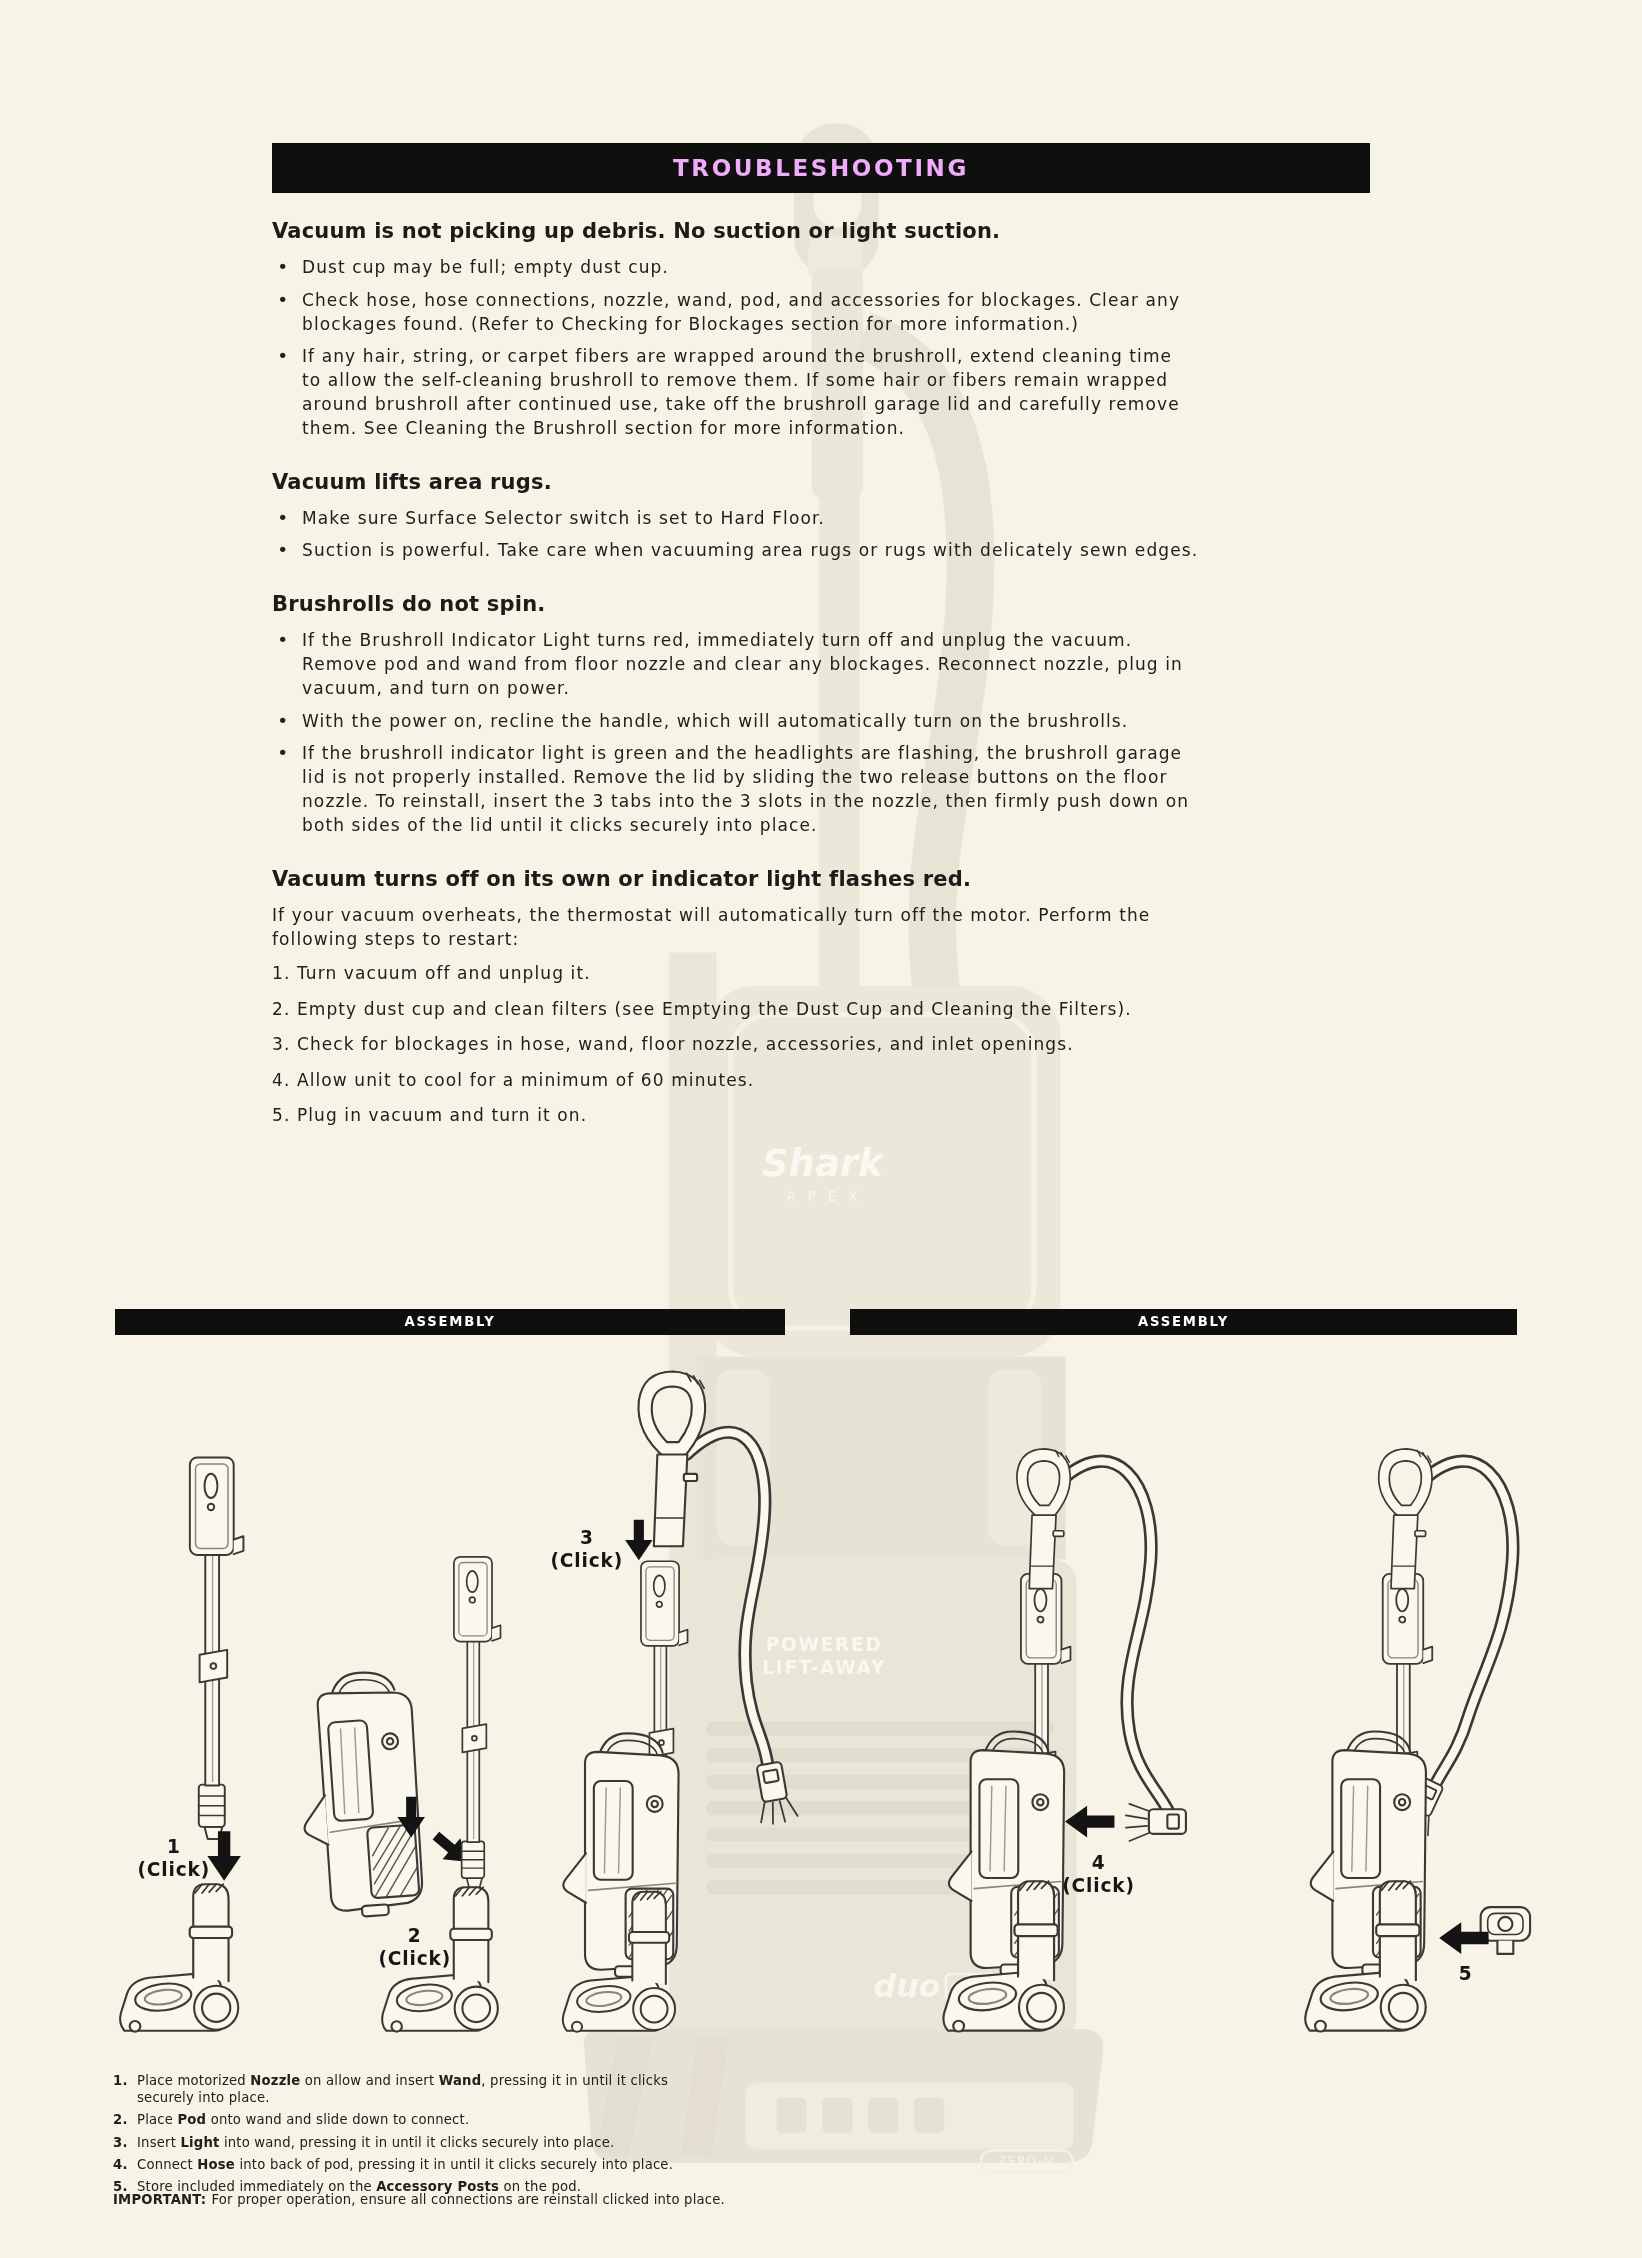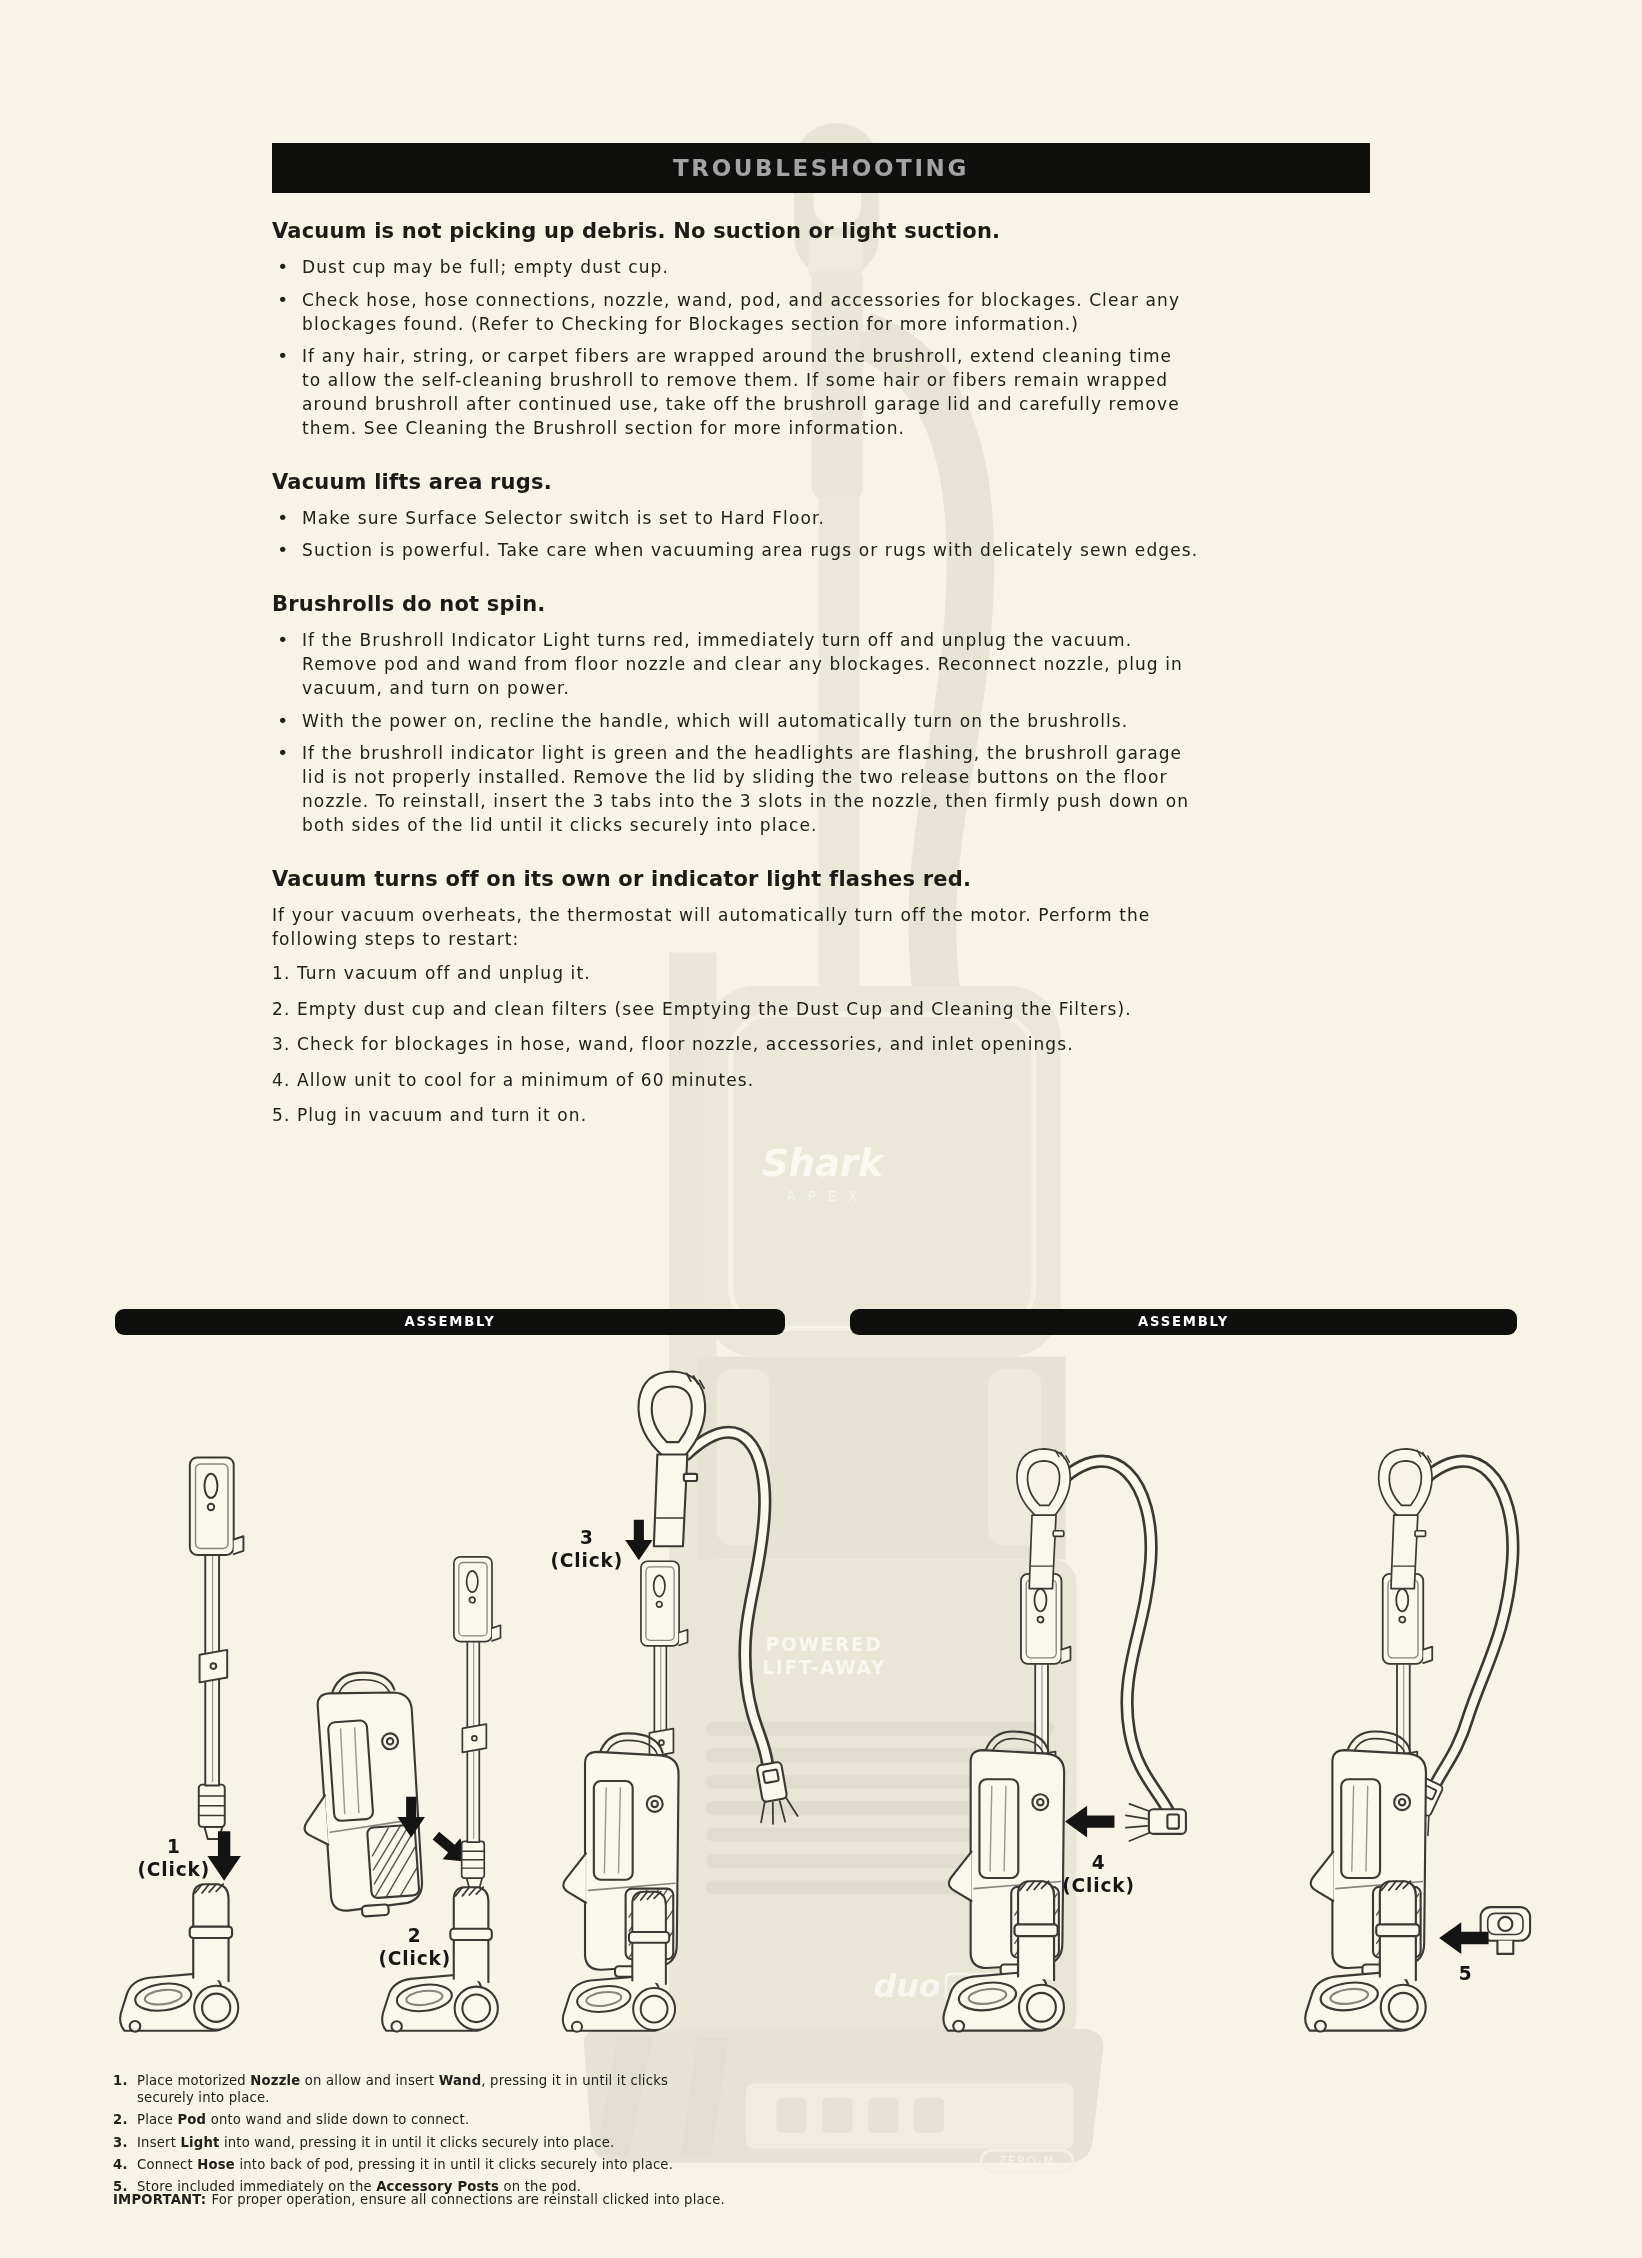--- a/index.html
+++ b/index.html
@@ -8,27 +8,27 @@
     background:#f7f3e6;
     font-family:"DejaVu Sans","Liberation Sans",sans-serif;
     color:#21201c;
   }
   .layer{position:absolute;}
   svg text{font-family:"DejaVu Sans","Liberation Sans",sans-serif;}
 
   
   .ts-bar{
     left:272px;top:143px;width:1098px;height:50px;
-    background:#0f0f0e;color:#a3a3a3;display:flex;align-items:center;justify-content:center;
+    background:#0f0f0e;color:#f0abfc;display:flex;align-items:center;justify-content:center;
     font-weight:bold;font-size:23px;letter-spacing:2.6px;
   }
   .asm-bar{
     top:1309px;height:25.6px;background:#0f0f0e;color:#fff;
     display:flex;align-items:center;justify-content:center;
-    font-weight:bold;font-size:13.2px;letter-spacing:1.8px;border-radius:9px;
+    font-weight:bold;font-size:13.2px;letter-spacing:1.8px;
   }
   .asm-bar.left{left:115px;width:670px;}
   .asm-bar.right{left:850px;width:667px;}
 
   
   .ts-content{left:272px;top:216px;width:1098px;}
   .ts-content h2{
     margin:26.5px 0 8.8px 0;font-size:21px;line-height:30px;font-weight:bold;color:#1c1b18;
     letter-spacing:0.2px;
   }

